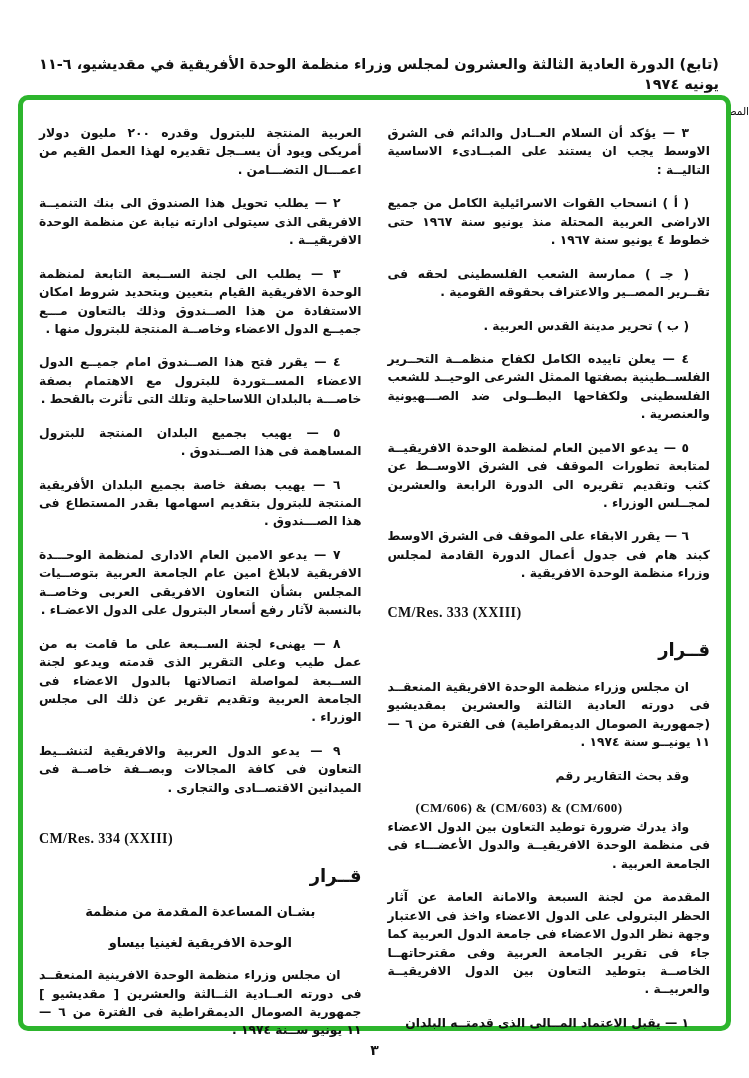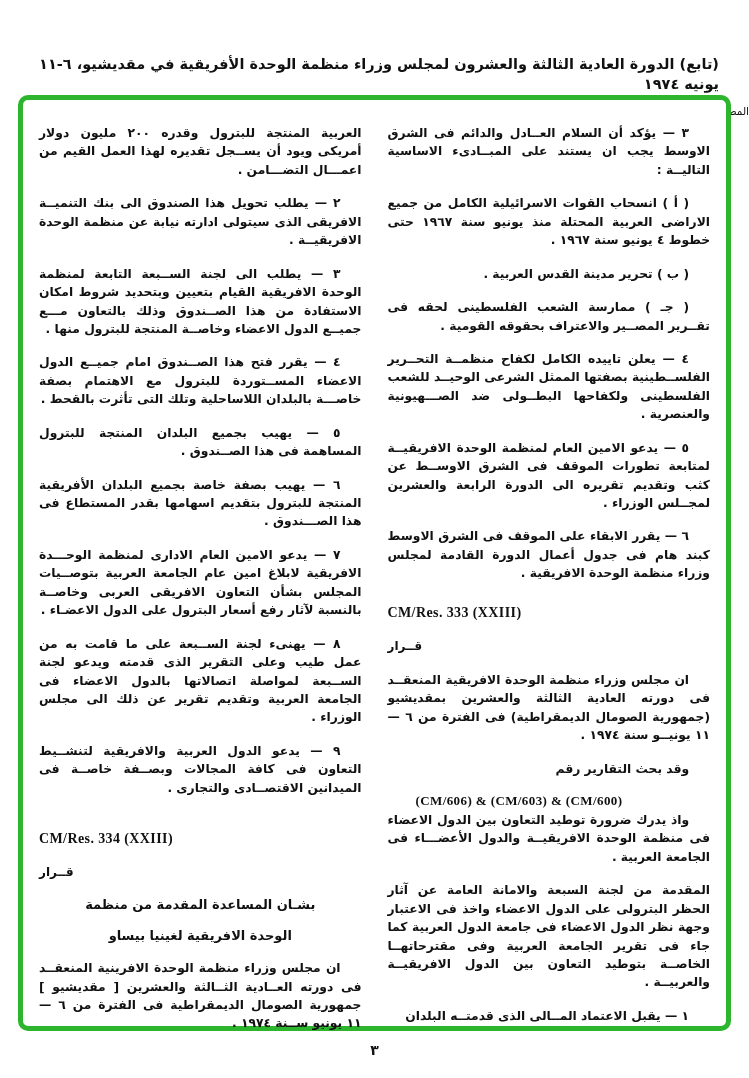--- a/index.html
+++ b/index.html
@@ -48,22 +48,22 @@
   .para.flush { text-indent: 0; }
   .latin {
     direction: ltr; text-align: left; unicode-bidi: embed;
     font-family: "Liberation Serif", serif;
     font-size: 14px; font-weight: 700; letter-spacing: 0.4px;
   }
   .latin.res { margin: 22px 0 18px 0; }
   .latin.res.gap-top { margin-top: 34px; }
   .latin.codes { margin: 0 0 2px 0; font-size: 13px; padding-left: 28px; }
   .h-title {
-    direction: rtl; text-align: left;
-    font-size: 12px; font-weight: 800; margin: 6px 0 18px 0;
+    direction: rtl; text-align: right;
+    font-size: 18px; font-weight: 800; margin: 6px 0 18px 0;
   }
   .h-sub {
     direction: rtl; text-align: center;
     font-size: 13px; font-weight: 800; margin: 0 0 16px 0;
   }
 
   
   .page-number {
     position: absolute; left: 0; right: 0; top: 1042px;
     text-align: center; font-size: 14px; font-weight: 800; direction: rtl;
@@ -78,22 +78,22 @@
     <div class="doc-title">(تابع) الدورة العادية الثالثة والعشرون لمجلس وزراء منظمة الوحدة الأفريقية في مقديشيو، ٦-١١ يونيه ١٩٧٤</div>
     <div class="title-rule"></div>
     <div class="doc-source">المصدر: قرارات وتوصيات وبيانات منظمة الوحدة الأفريقية ١٩٦٣-١٩٨٣، وزارة الخارجية، جمهورية مصر العربية، ط ١٩٨٥، ص ٢٩١-٤١٨</div>
   </div>
 
   <div class="frame" style="border-color: rgb(45, 181, 45);">
     <div class="columns">
       <div class="col" id="right-col">
           <p class="para">٣ — يؤكد أن السلام العــادل والدائم فى الشرق الاوسط يجب ان يستند على المبــادىء الاساسية التاليــة :</p>
           <p class="para">( أ ) انسحاب القوات الاسرائيلية الكامل من جميع الاراضى العربية المحتلة منذ يونيو سنة ١٩٦٧ حتى خطوط ٤ يونيو سنة ١٩٦٧ .</p>
+          <p class="para">( جـ ) ممارسة الشعب الفلسطينى لحقه فى تقــرير المصــير والاعتراف بحقوقه القومية .</p>
           <p class="para">( ب ) تحرير مدينة القدس العربية .</p>
-          <p class="para">( جـ ) ممارسة الشعب الفلسطينى لحقه فى تقــرير المصــير والاعتراف بحقوقه القومية .</p>
           <p class="para">٤ — يعلن تاييده الكامل لكفاح منظمــة التحــرير الفلســطينية بصفتها الممثل الشرعى الوحيــد للشعب الفلسطينى ولكفاحها البطــولى ضد الصـــهيونية والعنصرية .</p>
           <p class="para">٥ — يدعو الامين العام لمنظمة الوحدة الافريقيــة لمتابعة تطورات الموقف فى الشرق الاوســط عن كثب وتقديم تقريره الى الدورة الرابعة والعشرين لمجــلس الوزراء .</p>
           <p class="para">٦ — يقرر الابقاء على الموقف فى الشرق الاوسط كبند هام فى جدول أعمال الدورة القادمة لمجلس وزراء منظمة الوحدة الافريقية .</p>
           <p class="latin res">CM/Res. 333 (XXIII)</p>
           <p class="h-title">قــرار</p>
           <p class="para">ان مجلس وزراء منظمة الوحدة الافريقية المنعقــد فى دورته العادية الثالثة والعشرين بمقديشيو (جمهورية الصومال الديمقراطية) فى الفترة من ٦ — ١١ يونيــو سنة ١٩٧٤ .</p>
           <p class="para">وقد بحث التقارير رقم</p>
           <p class="latin codes">(CM/606) &amp; (CM/603) &amp; (CM/600)</p>
           <p class="para">واذ يدرك ضرورة توطيد التعاون بين الدول الاعضاء فى منظمة الوحدة الافريقيــة والدول الأعضـــاء فى الجامعة العربية .</p>
           <p class="para flush">المقدمة من لجنة السبعة والامانة العامة عن آثار الحظر البترولى على الدول الاعضاء واخذ فى الاعتبار وجهة نظر الدول الاعضاء فى جامعة الدول العربية كما جاء فى تقرير الجامعة العربية وفى مقترحاتهــا الخاصــة بتوطيد التعاون بين الدول الافريقيــة والعربيــة .</p>

